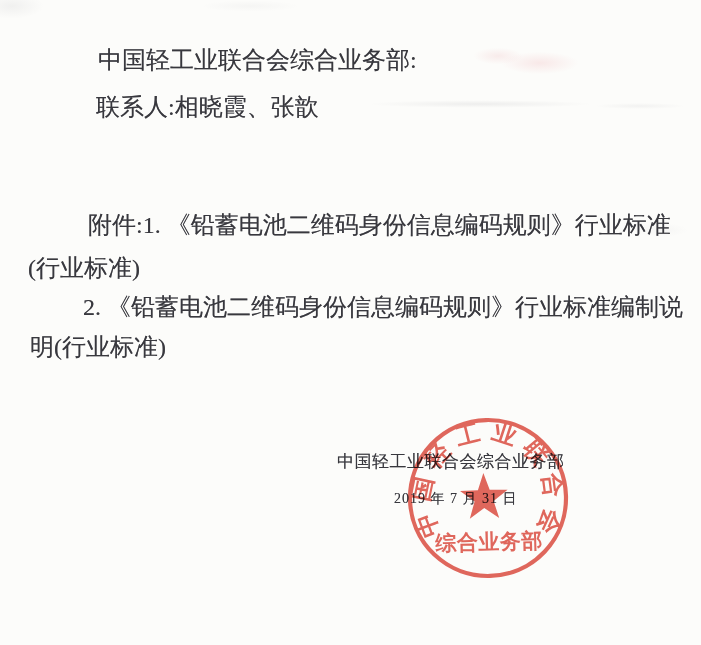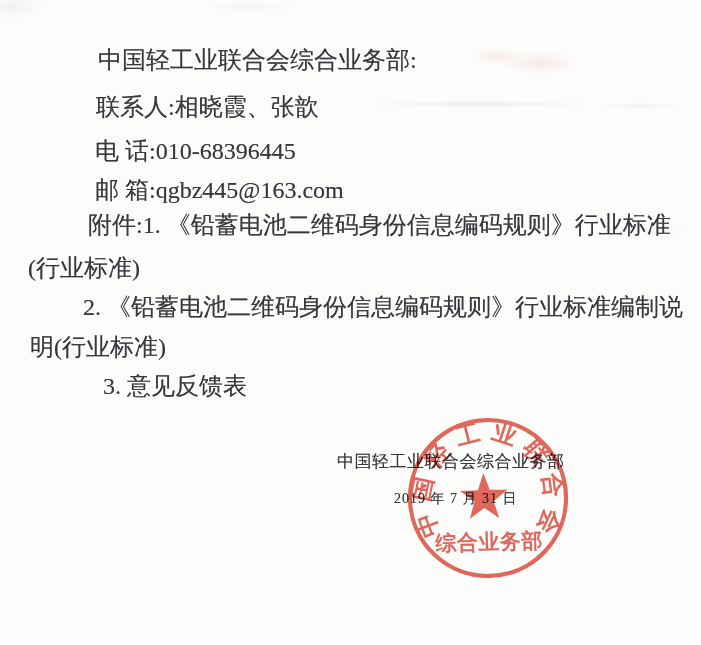--- a/index.html
+++ b/index.html
@@ -48,27 +48,24 @@
   .stamp svg{display:block;width:196px;height:196px;}
   .stamp text{font-family:"Liberation Serif","DejaVu Serif",serif;font-weight:bold;}
 </style>
 </head>
 <body>
 
 <div class="page">
 
   <div class="line l-contact">联系人:相晓霞、张歆</div>
   <div class="line l-recipient">中国轻工业联合会综合业务部:</div>
-  <div class="line l-phone">电 话:010-68396445</div>
-  <div class="line l-email">邮 箱:qgbz445@163.com</div>
   <div class="line l-att1">附件:1. 《铅蓄电池二维码身份信息编码规则》行业标准</div>
   <div class="line l-att1c">(行业标准)</div>
   <div class="line l-att2">2. 《铅蓄电池二维码身份信息编码规则》行业标准编制说</div>
   <div class="line l-att2c">明(行业标准)</div>
-  <div class="line l-att3">3. 意见反馈表</div>
   <div class="line l-sign">中国轻工业联合会综合业务部</div>
   <div class="line l-date">2019 年 7 月 31 日</div>
 
   <div class="stamp">
     <svg viewBox="0 0 196 196" xmlns="http://www.w3.org/2000/svg" xmlns:xlink="http://www.w3.org/1999/xlink">
       <circle cx="98" cy="98" r="78" fill="none" stroke-width="4.2" stroke="#dc463a"></circle>
       <path id="sealArc" d="M 50.5 131.3 A 58 58 0 1 1 145.5 131.3" fill="none"></path>
       <text font-size="24" letter-spacing="8.5" fill="#dc463a">
         <textPath href="#sealArc" xlink:href="#sealArc" startOffset="0">中国轻工业联合会</textPath>
       </text>

